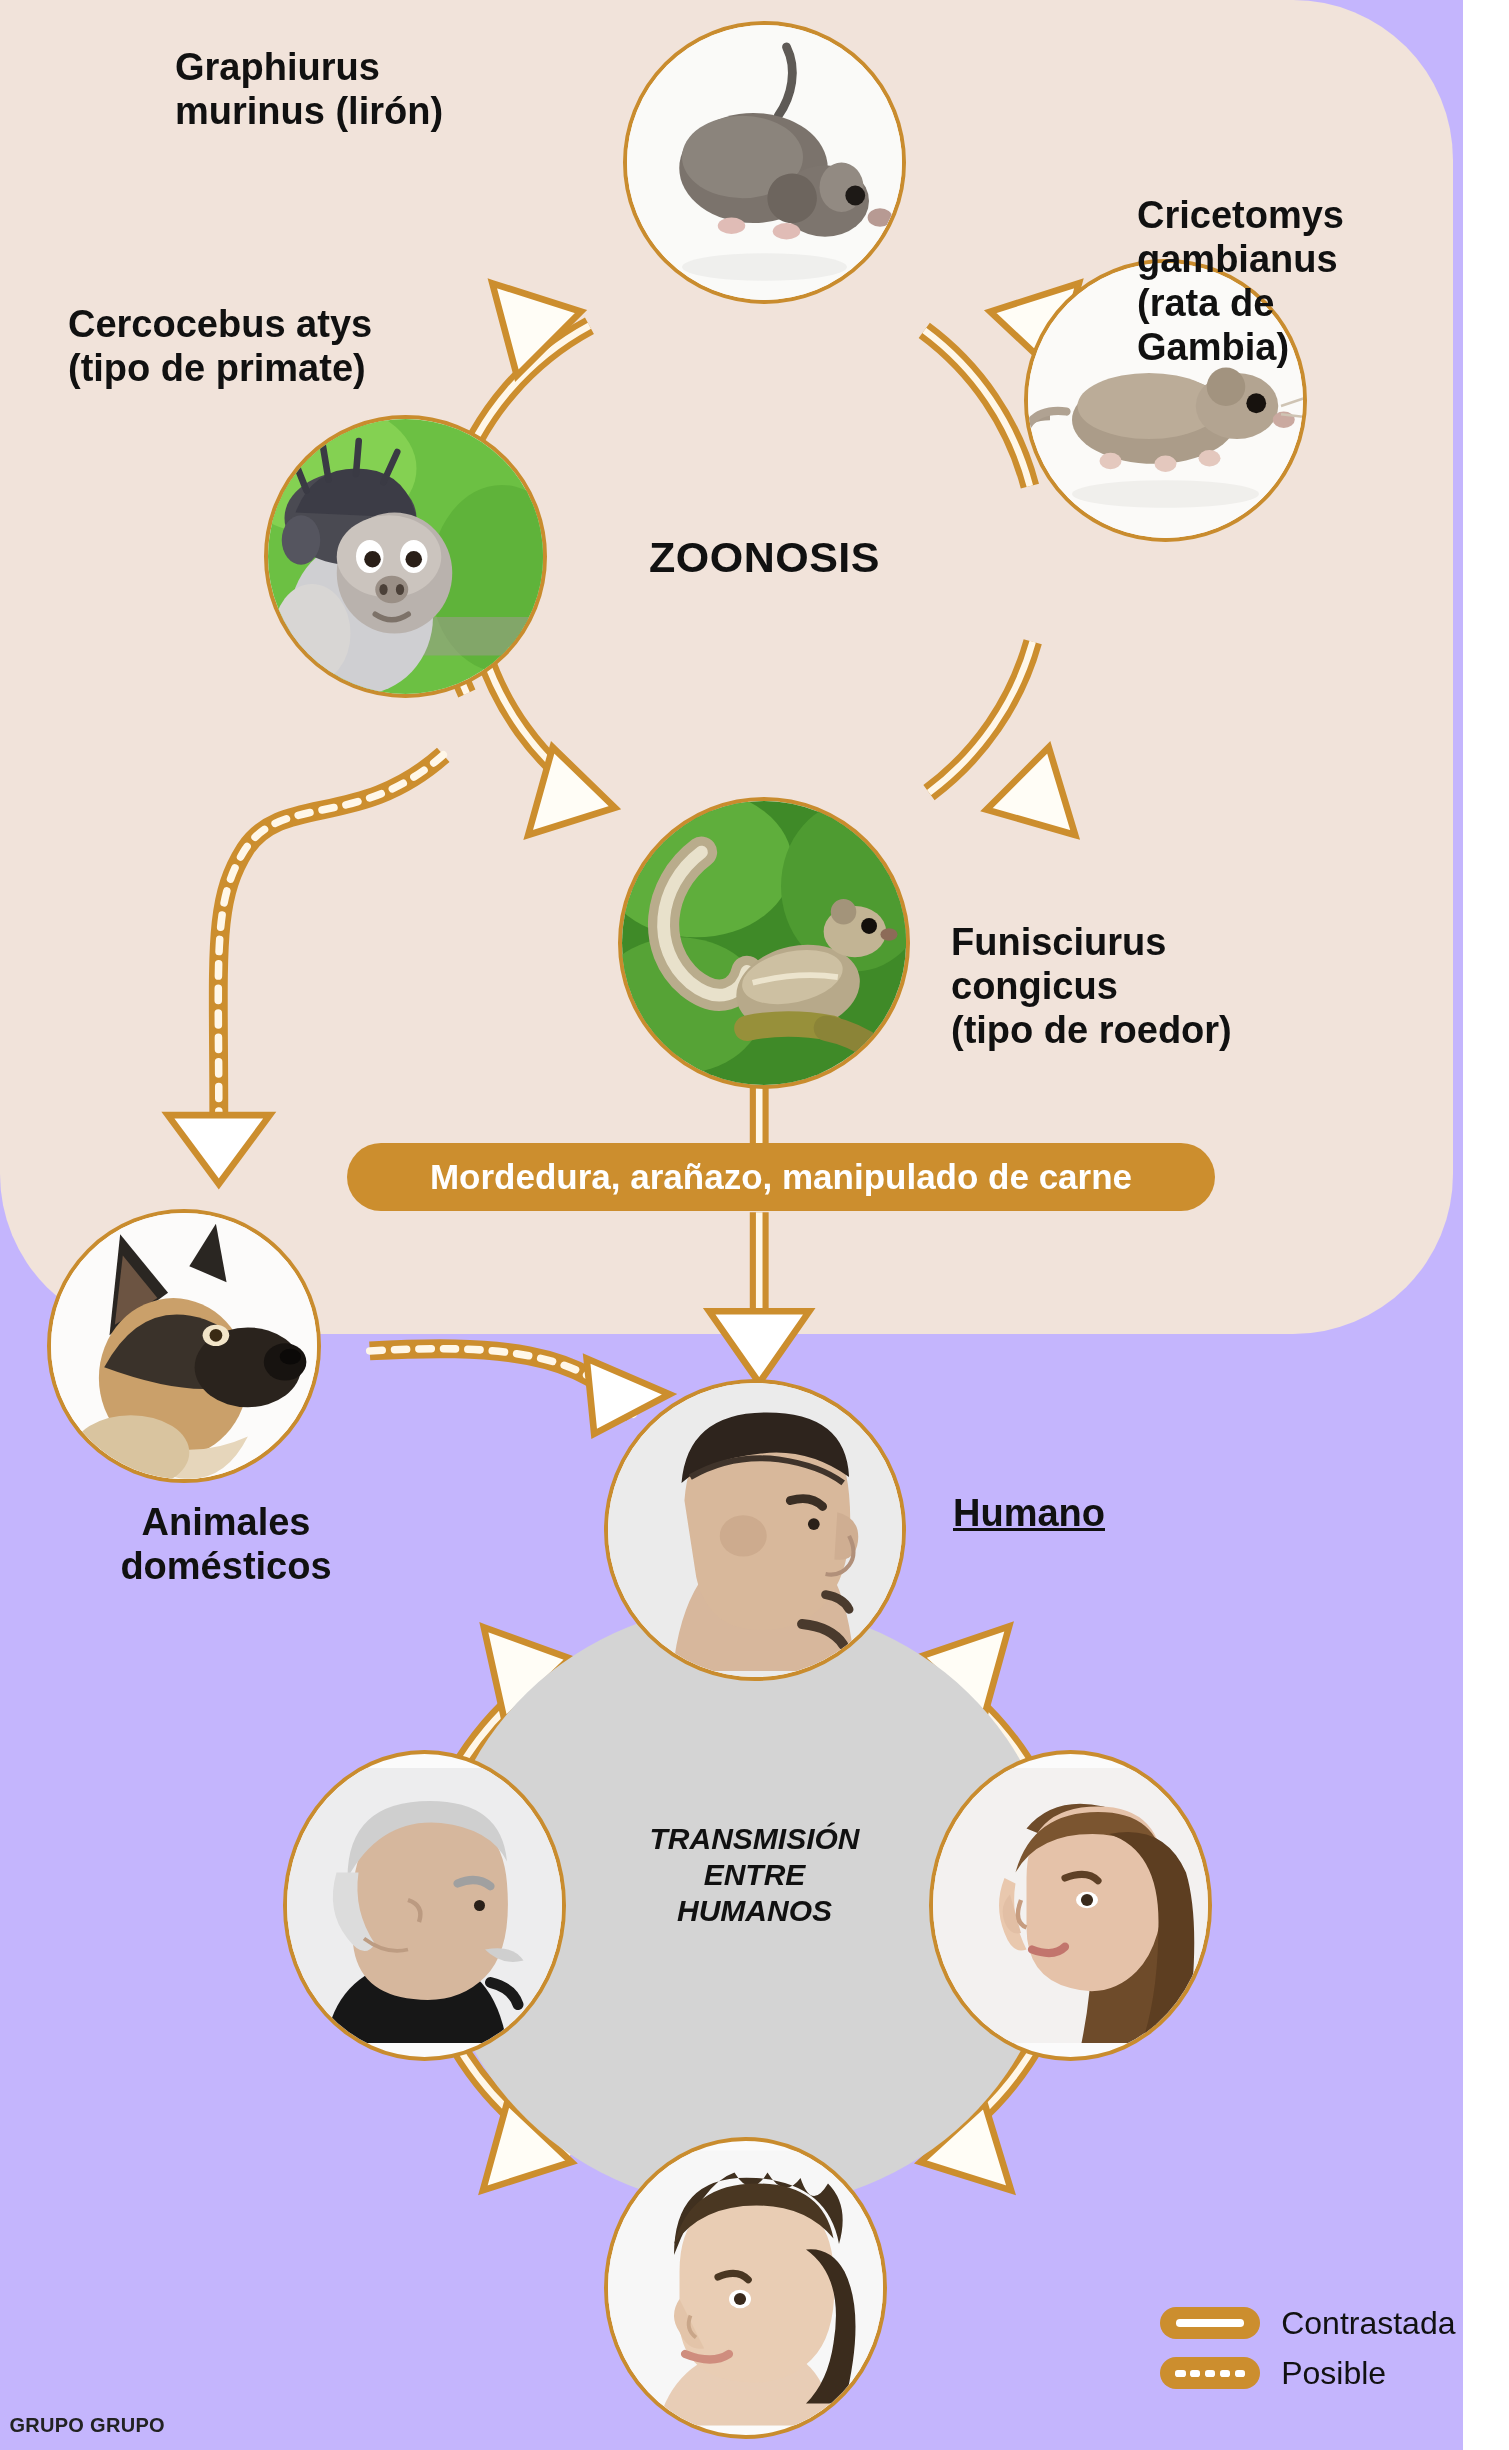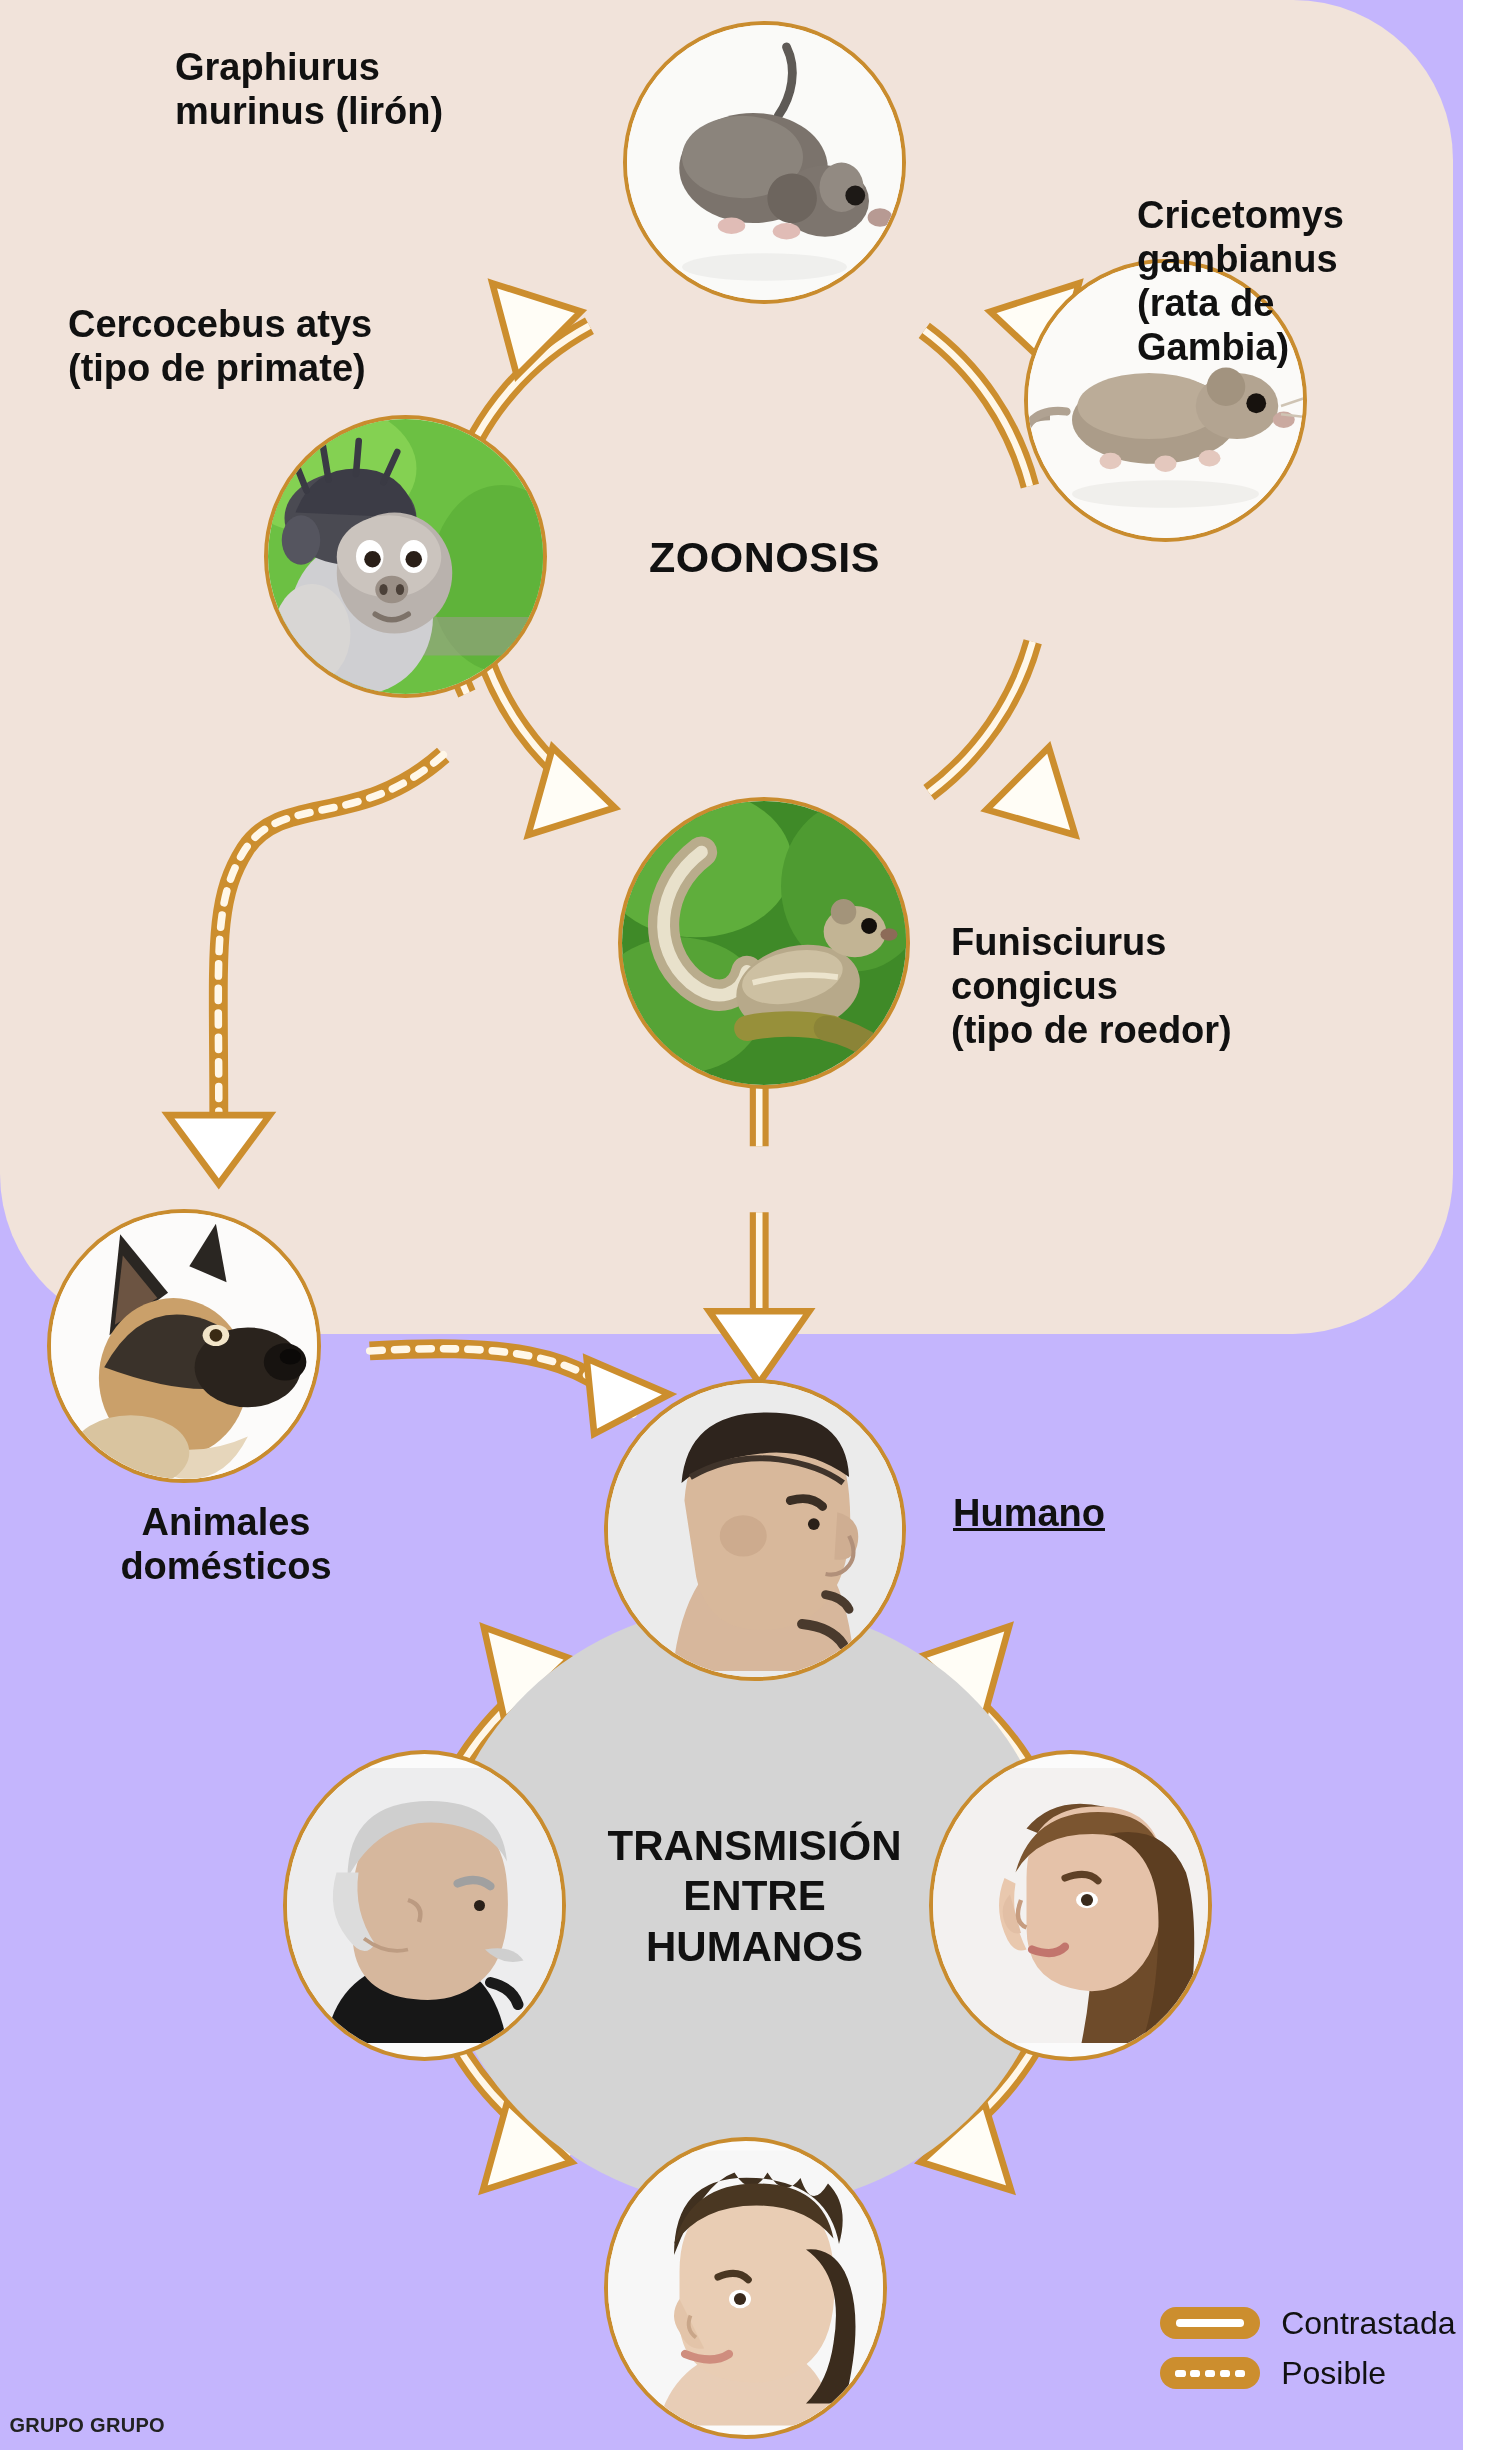--- a/index.html
+++ b/index.html
@@ -351,29 +351,30 @@
   </div>
 
   <div class="lbl" style="left:951px;top:920px;width:396px;font-size:38px;">
     <b>Funisciurus</b><br>
     <b>congicus</b><br>
     <span class="reg">(tipo de roedor)</span>
   </div>
 
   <div class="title-zoo" style="left:649px;top:533px;font-size:43px;">ZOONOSIS</div>
 
+  <div class="banner" style="left:347px;top:1143px;width:868px;height:68px;font-size:35px;">Mordedura, arañazo, manipulado de carne</div>
 
   <div class="lbl" style="left:94px;top:1500px;width:264px;font-size:38px;font-weight:700;text-align:center;">
     <b>Animales</b><br>
     <b>domésticos</b>
   </div>
 
   <div class="lbl" style="left:953px;top:1491px;font-size:38px;font-weight:700;text-decoration:underline;">Humano</div>
 
-  <div class="trans-title" style="left:566px;top:1821px;width:377px;font-size:42px;">
+  <div class="trans-title" style="left:566px;top:1821px;width:377px;font-size:30px;font-style:italic;">
     <span>TRANSMISIÓN</span><br>
     <span>ENTRE</span><br>
     <span>HUMANOS</span>
   </div>
 
   <div class="legend">
     <div class="legend-row">
       <div class="legend-key">
         <span class="key-solid-bar"></span>
       </div>

